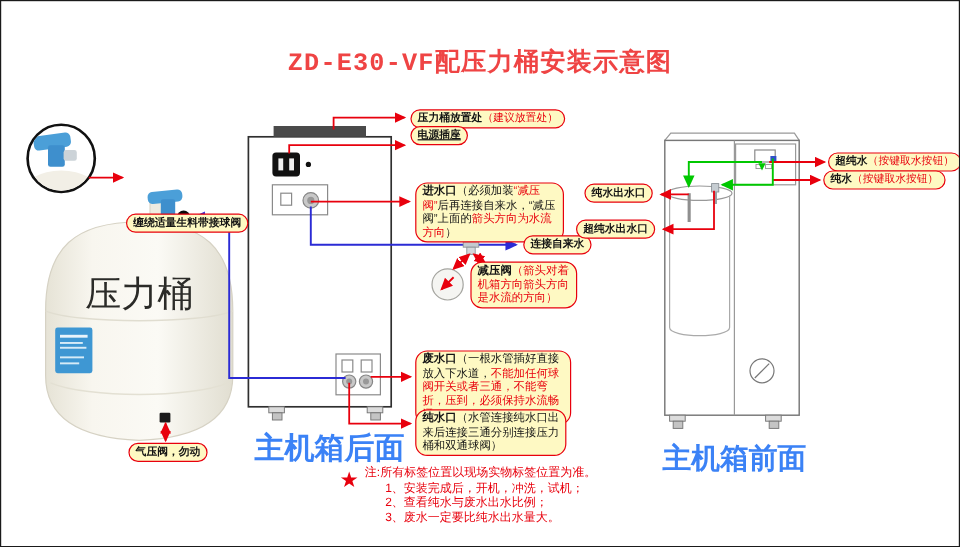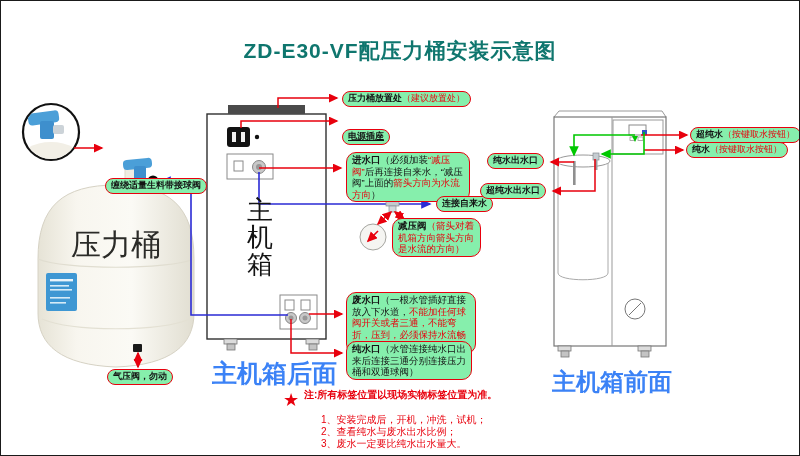--- a/index.html
+++ b/index.html
@@ -1,35 +1,35 @@
 <!DOCTYPE html>
 <html><head>
 <meta charset="utf-8">
 <style>
   html,body{margin:0;padding:0;background:#fff;}
   .page{position:relative;width:800px;height:456px;background:#fff;border:1px solid #1a1a1a;
         box-sizing:border-box;overflow:hidden;
         font-family:"Liberation Sans","DejaVu Sans",sans-serif;}
   .title{position:absolute;left:0;top:36px;width:100%;text-align:center;
-         font-size:21px;font-weight:700;letter-spacing:1px;color:#0f766e;}
+         font-size:21px;font-weight:700;letter-spacing:1px;color:#ef4444;font-family:Liberation Mono, monospace;}
   svg{position:absolute;left:0;top:0;z-index:1;}
-  .lbl{position:absolute;z-index:5;background:#86efac;border:1.3px solid #e8000d;border-radius:10px;
+  .lbl{position:absolute;z-index:5;background:#fef9c3;border:1.3px solid #e8000d;border-radius:10px;
        padding:1px 5px;font-size:9.5px;line-height:11.5px;color:#141414;}
   .nw{white-space:nowrap;border-radius:9px;font-size:9px;}
   .sg-b{font-weight:700;}
   .sg-r{color:#e8000d;}
   .cap{position:absolute;z-index:4;color:#3b82f6;font-weight:600;}
   .cap-rear{left:211px;top:356px;font-size:25px;}
   .cap-front{left:551px;top:365px;font-size:24px;}
   .tank-name{position:absolute;left:70px;top:224px;font-size:30px;font-weight:500;color:#2b2b28;z-index:3;}
   .vert{position:absolute;left:246px;top:196px;width:30px;font-size:26px;line-height:27px;
         font-weight:500;color:#141414;word-break:break-all;z-index:3;}
   .notes{position:absolute;left:282px;top:388px;z-index:5;color:#e8000d;font-size:10px;line-height:12px;}
   .notes .star{position:absolute;left:0;top:2px;font-size:18px;line-height:18px;}
-  .notes .head{margin:0 0 13px 21px;font-weight:bold;}
+  .notes .head{margin:0 0 1px 21px;}
   .notes .item{margin-left:38px;}
 </style>
 </head>
 <body>
 
 <div class="page">
 
   <div class="title">ZD-E30-VF配压力桶安装示意图</div>
 
   <svg width="800" height="456" viewBox="0 0 800 456">
@@ -179,27 +179,26 @@
     </g>
 
     <g fill="none" stroke="#00c800" stroke-width="1.6">
       <path d="M634,134 H573 V154" marker-end="url(#aG)"></path>
       <path d="M643,131 V153 H601" marker-end="url(#aG)"></path>
       <polygon points="631,135 637,135 634,141" fill="#00c800" stroke="none"></polygon>
     </g>
   </svg>
 
   <div class="tank-name">压力桶</div>
-  <div class="vert">主机箱</div>
   <div class="cap cap-rear">主机箱后面</div>
   <div class="cap cap-front">主机箱前面</div>
 
   <div class="lbl nw" style="left:104px;top:137px;margin-top:40px;"><span class="sg-b">缠绕适量生料带接球阀</span></div>
   <div class="lbl nw" style="left:341px;top:90px;"><span class="sg-b">压力桶放置处</span><span class="sg-r">（建议放置处）</span></div>
-  <div class="lbl nw" style="left:341px;top:128px;text-decoration:underline;"><span class="sg-b">电源插座</span></div>
+  <div class="lbl nw" style="left:341px;top:104px;text-decoration:underline;"><span class="sg-b">电源插座</span></div>
   <div class="lbl" style="left:345px;top:151px;width:112px;"><span class="sg-b">进水口</span><span>（必须加装</span><span class="sg-r">“减压阀”</span><span>后再连接自来水，“减压阀”上面的</span><span class="sg-r">箭头方向为水流方向</span><span>）</span></div>
   <div class="lbl nw" style="left:435px;top:195px;"><span class="sg-b">连接自来水</span></div>
   <div class="lbl" style="left:391px;top:217px;width:77px;"><span class="sg-b">减压阀</span><span class="sg-r">（箭头对着机箱方向箭头方向是水流的方向）</span></div>
   <div class="lbl" style="left:345px;top:291px;width:118px;"><span class="sg-b">废水口</span><span>（一根水管插好直接放入下水道，</span><span class="sg-r">不能加任何球阀开关或者三通，不能弯折，压到，必须保持水流畅通）</span></div>
   <div class="lbl" style="left:345px;top:340px;width:114px;"><span class="sg-b">纯水口</span><span>（水管连接纯水口出来后连接三通分别连接压力桶和双通球阀）</span></div>
   <div class="lbl nw" style="left:689px;top:126px;"><span class="sg-b">超纯水</span><span class="sg-r">（按键取水按钮）</span></div>
   <div class="lbl nw" style="left:685px;top:141px;"><span class="sg-b">纯水</span><span class="sg-r">（按键取水按钮）</span></div>
   <div class="lbl nw" style="left:486px;top:152px;"><span class="sg-b">纯水出水口</span></div>
   <div class="lbl nw" style="left:479px;top:182px;"><span class="sg-b">超纯水出水口</span></div>
   <div class="lbl nw" style="left:106px;top:368px;font-family:Liberation Serif, serif;"><span class="sg-b">气压阀，勿动</span></div>

